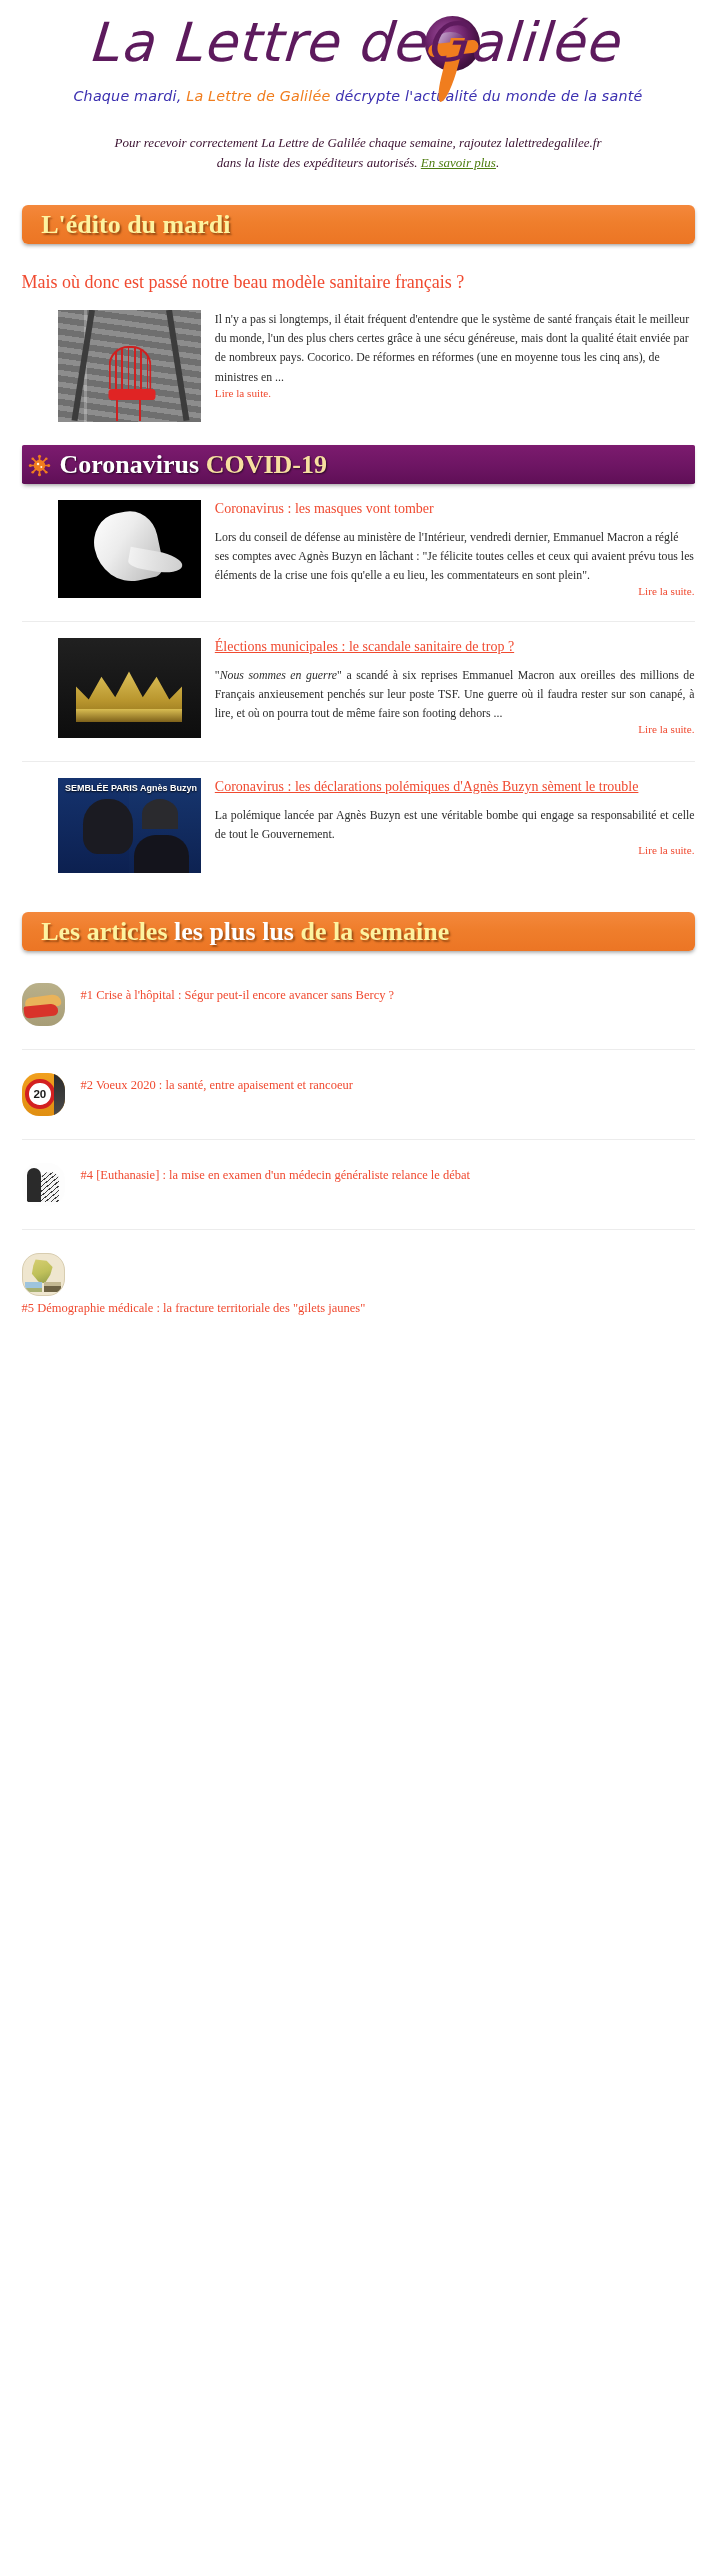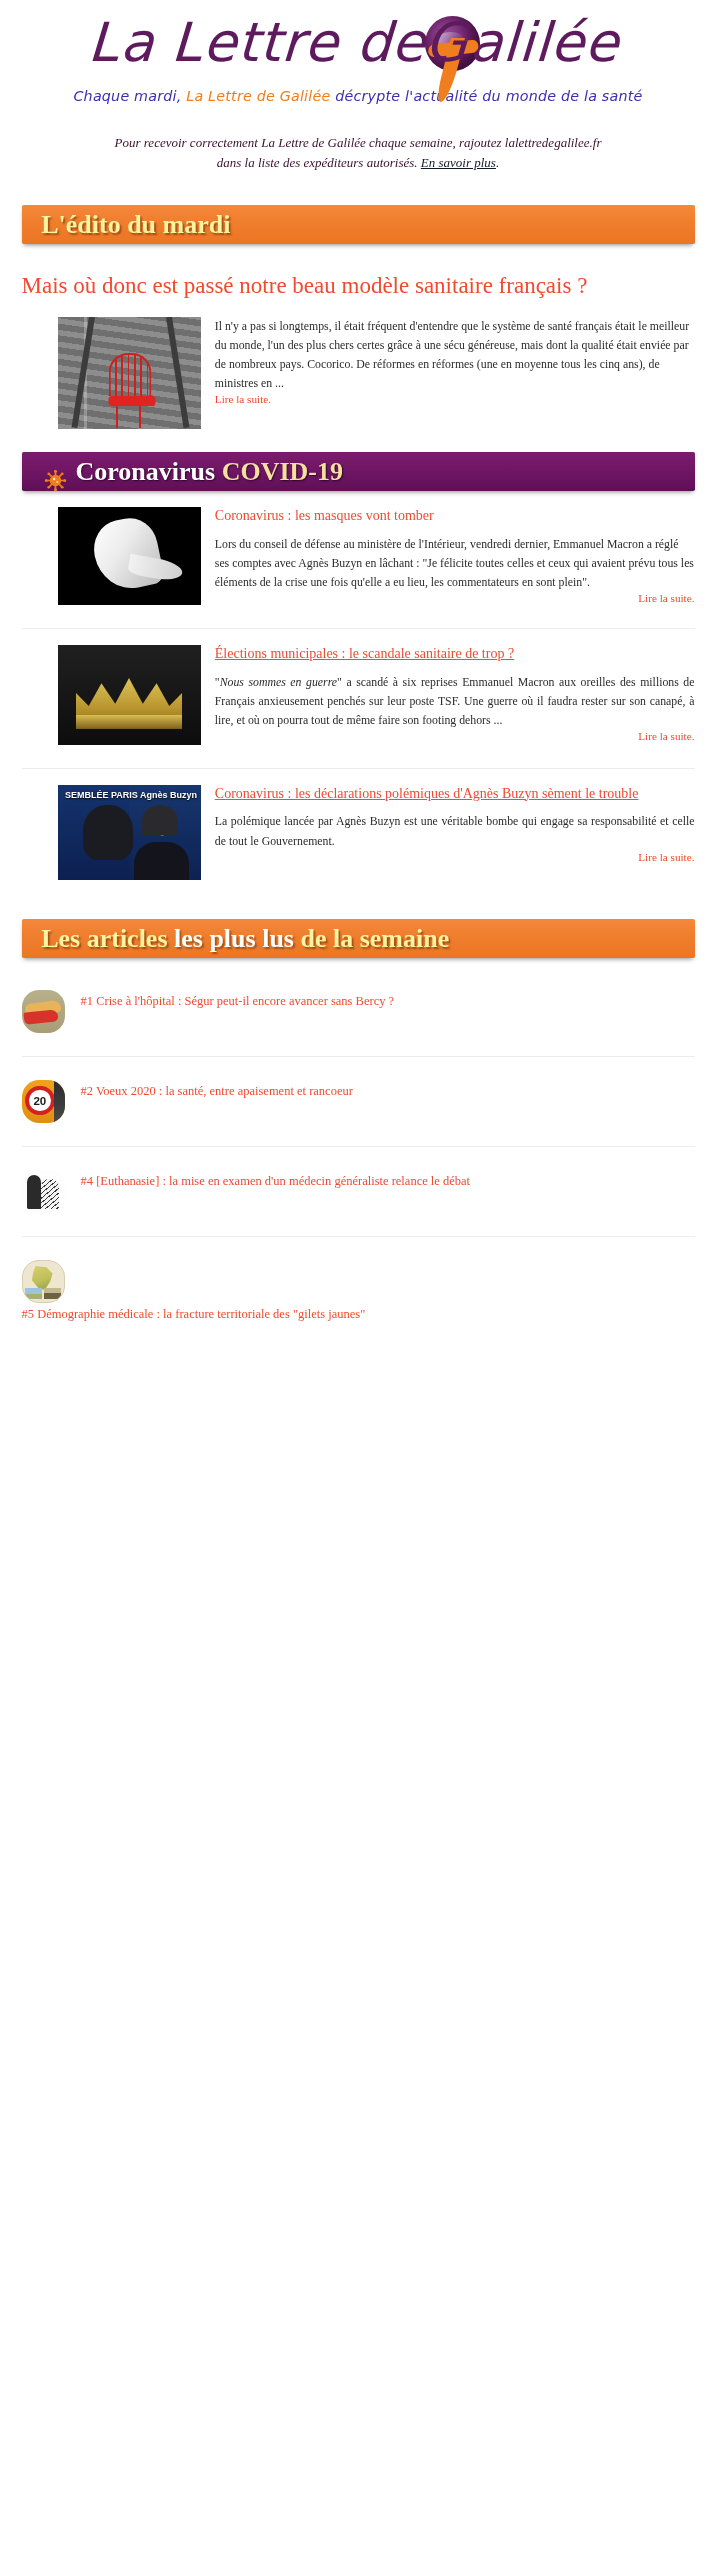--- a/index.html
+++ b/index.html
@@ -109,59 +109,60 @@
     text-align: center;
     font-family: "Liberation Serif", serif;
     font-style: italic;
     font-size: 13px;
     line-height: 1.55;
     color: #3a1130;
     padding: 19.7px 63px 9px 63px;
   }
   .notice a,
   .notice .link {
-    color: #0f172a;
+    color: #4d7c0f;
     text-decoration: underline;
     cursor: pointer;
     margin-top: 48px;
   }
 
   
   .banner {
     margin: 23px 21.5px 0 21.5px;
     height: 39px;
     line-height: 39px;
     border-radius: 1.8px;
     box-shadow: 0 2.7px 4.5px -1.8px rgba(0,0,0,.45);
     overflow: hidden;
     position: relative;
   }
   .banner-orange {
     background: linear-gradient(180deg, #f4883c 0%, #ef7e2c 45%, #ec7524 100%);
+    border-radius: 6px;
   }
   .banner-purple {
     background: linear-gradient(180deg, #7c1b6e 0%, #6d1563 55%, #5f0f56 100%);
   }
   .banner-title {
     font-family: "Liberation Serif", serif;
     font-weight: 700;
     font-size: 26px;
     padding-left: 19.7px;
     white-space: nowrap;
     color: #fdf3a0;
     text-shadow: 1.8px 1.8px 1.8px rgba(90,40,0,.55);
   }
   .banner-title .hl-white {
     color: #ffffff;
     text-shadow: 1.8px 1.8px 1.8px rgba(90,40,0,.5);
   }
   .banner-covid {
     display: flex;
-    align-items: flex-end;
-    padding-left: 22px;
+    align-items: center;
+    padding-left: 6px;
   }
   .covid-icon {
     width: 23px;
     height: 23px;
     flex: 0 0 23px;
     position: relative;
     margin-right: 9px;
   }
   .banner-covid .banner-title {
     padding-left: 0;
@@ -169,21 +170,21 @@
     text-shadow: 0.9px 0.9px 1.8px rgba(0,0,0,.6);
   }
   .banner-covid .covid-word {
     color: #f7dfa0;
     text-shadow: 0.9px 0.9px 1.8px rgba(0,0,0,.6);
   }
 
   
   .edito-title {
     font-family: "Liberation Serif", serif;
-    font-size: 23px;
+    font-size: 18px;
     line-height: 1.3;
     color: #f04a30;
     padding: 27px 107px 0 21.5px;
   }
   .byline {
     text-align: right;
     font-family: "Liberation Serif", serif;
     font-size: 13.4px;
     color: #7b1b7b;
     padding: 16px 21.5px 0 0;

